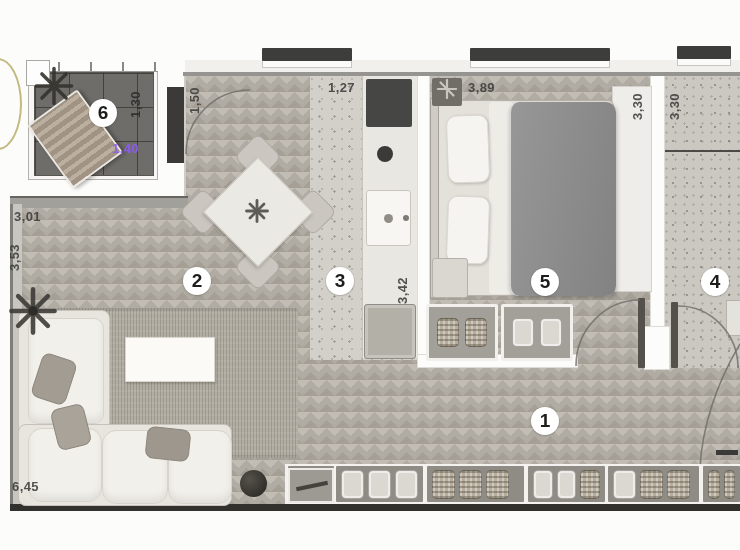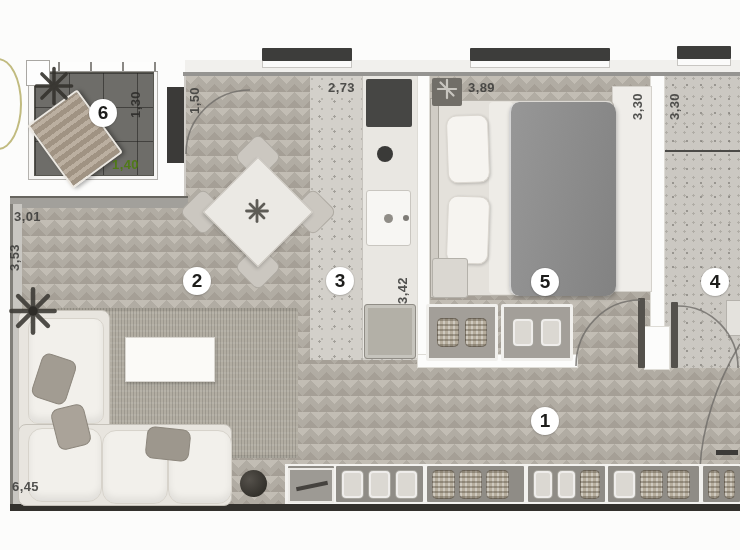--- a/index.html
+++ b/index.html
@@ -257,23 +257,23 @@
   <div class="abs" style="left:-26px;top:58px;width:44px;height:88px;border:2.5px solid rgba(178,170,96,.8);border-radius:50%;"></div>
 
   <div class="badge" style="left:531px;top:407px;">1</div>
   <div class="badge" style="left:183px;top:267px;">2</div>
   <div class="badge" style="left:326px;top:267px;">3</div>
   <div class="badge" style="left:701px;top:268px;">4</div>
   <div class="badge" style="left:531px;top:268px;">5</div>
   <div class="badge" style="left:89px;top:99px;">6</div>
 
   <div class="dim v" style="left:128px;top:80px;height:38px;color:#2c2b29;">1,30</div>
-  <div class="dim" style="left:112px;top:157px;color:#4d7c0f;">1,40</div>
+  <div class="dim" style="left:112px;top:141px;color:#8b5cf6;">1,40</div>
   <div class="dim v" style="left:187px;top:80px;height:34px;">1,50</div>
-  <div class="dim" style="left:328px;top:80px;">2,73</div>
+  <div class="dim" style="left:328px;top:80px;">1,27</div>
   <div class="dim v" style="left:395px;top:264px;height:40px;">3,42</div>
   <div class="dim" style="left:468px;top:80px;">3,89</div>
   <div class="dim v" style="left:630px;top:82px;height:38px;">3,30</div>
   <div class="dim v" style="left:667px;top:82px;height:38px;">3,30</div>
   <div class="dim" style="left:14px;top:209px;">3,01</div>
   <div class="dim v" style="left:7px;top:231px;height:40px;">3,53</div>
   <div class="dim" style="left:12px;top:479px;">6,45</div>
 
 </div>
 

